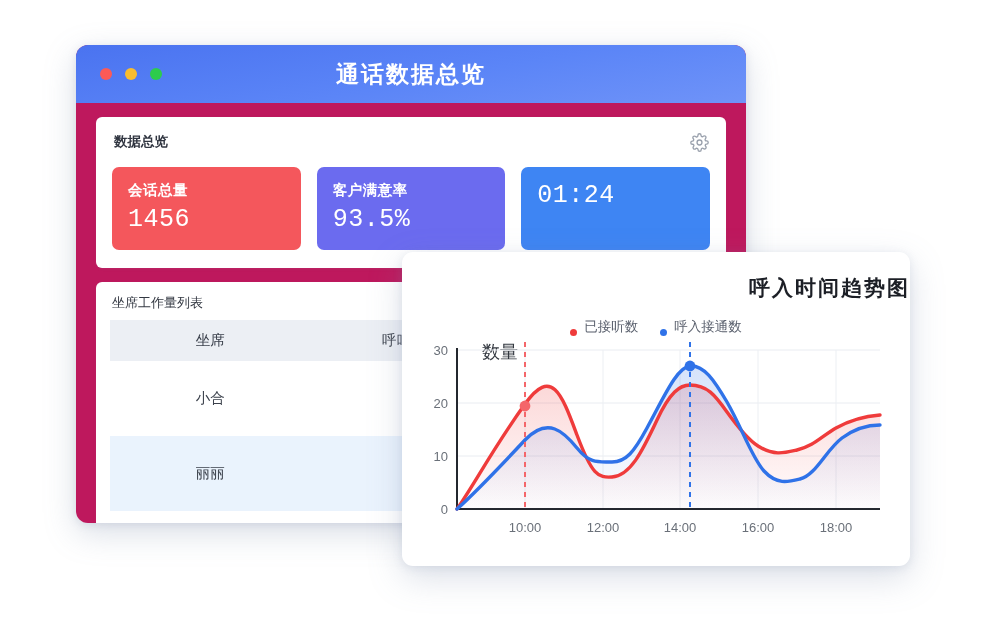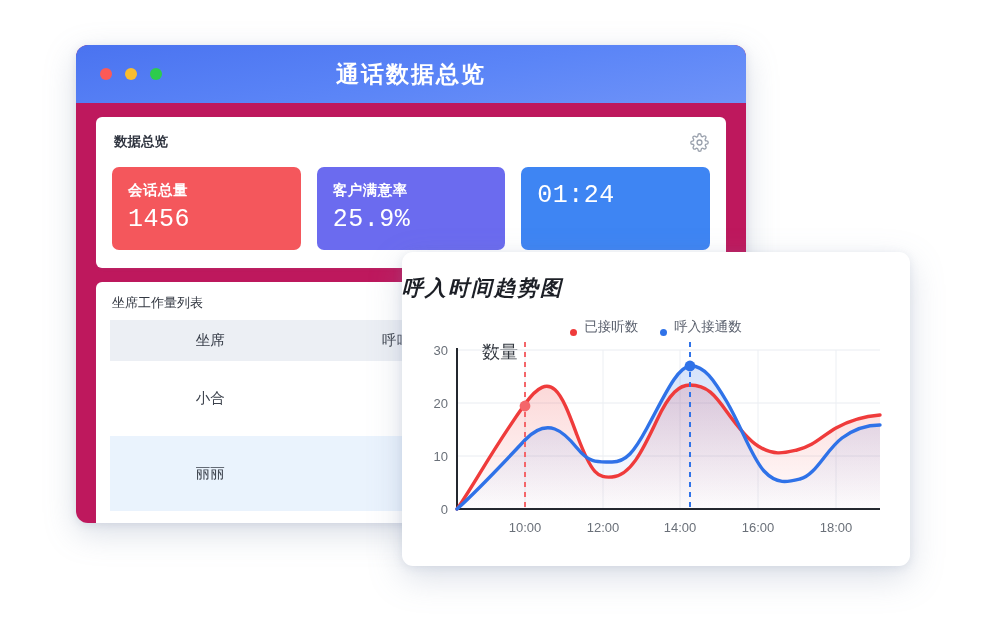--- a/index.html
+++ b/index.html
@@ -176,27 +176,26 @@
     left: 402px;
     top: 252px;
     width: 508px;
     height: 314px;
     background: #ffffff;
     border-radius: 11px;
     box-shadow: 0 12px 34px rgba(120,135,165,0.26), 0 2px 10px rgba(120,135,165,0.16);
     box-sizing: border-box;
   }
   #chart-title {
-    text-align: left;
+    text-align: right;
     font-size: 21px;
     font-weight: bold;
     color: #1c1f26;
     letter-spacing: 2px;
     padding-top: 22px;
-    font-style: italic;
   }
   #chart-legend {
     display: flex;
     justify-content: center;
     align-items: center;
     gap: 22px;
     margin-top: 16px;
   }
   .legend-item {
     display: flex;
@@ -255,21 +254,21 @@
           </span>
         </div>
 
         <div id="stat-cards">
           <div class="stat-card" style="background:#f4575c">
             <div class="stat-label">会话总量</div>
             <div class="stat-value">1456</div>
           </div>
           <div class="stat-card" style="background:#6b6bef">
             <div class="stat-label">客户满意率</div>
-            <div class="stat-value">25.9%</div>
+            <div class="stat-value">93.5%</div>
           </div>
           <div class="stat-card" style="background:#3e85f3">
             <div class="stat-value">01:24</div>
           </div>
         </div>
       </div>
 
       <div id="table-panel">
         <div id="table-title">坐席工作量列表</div>
         <table>

